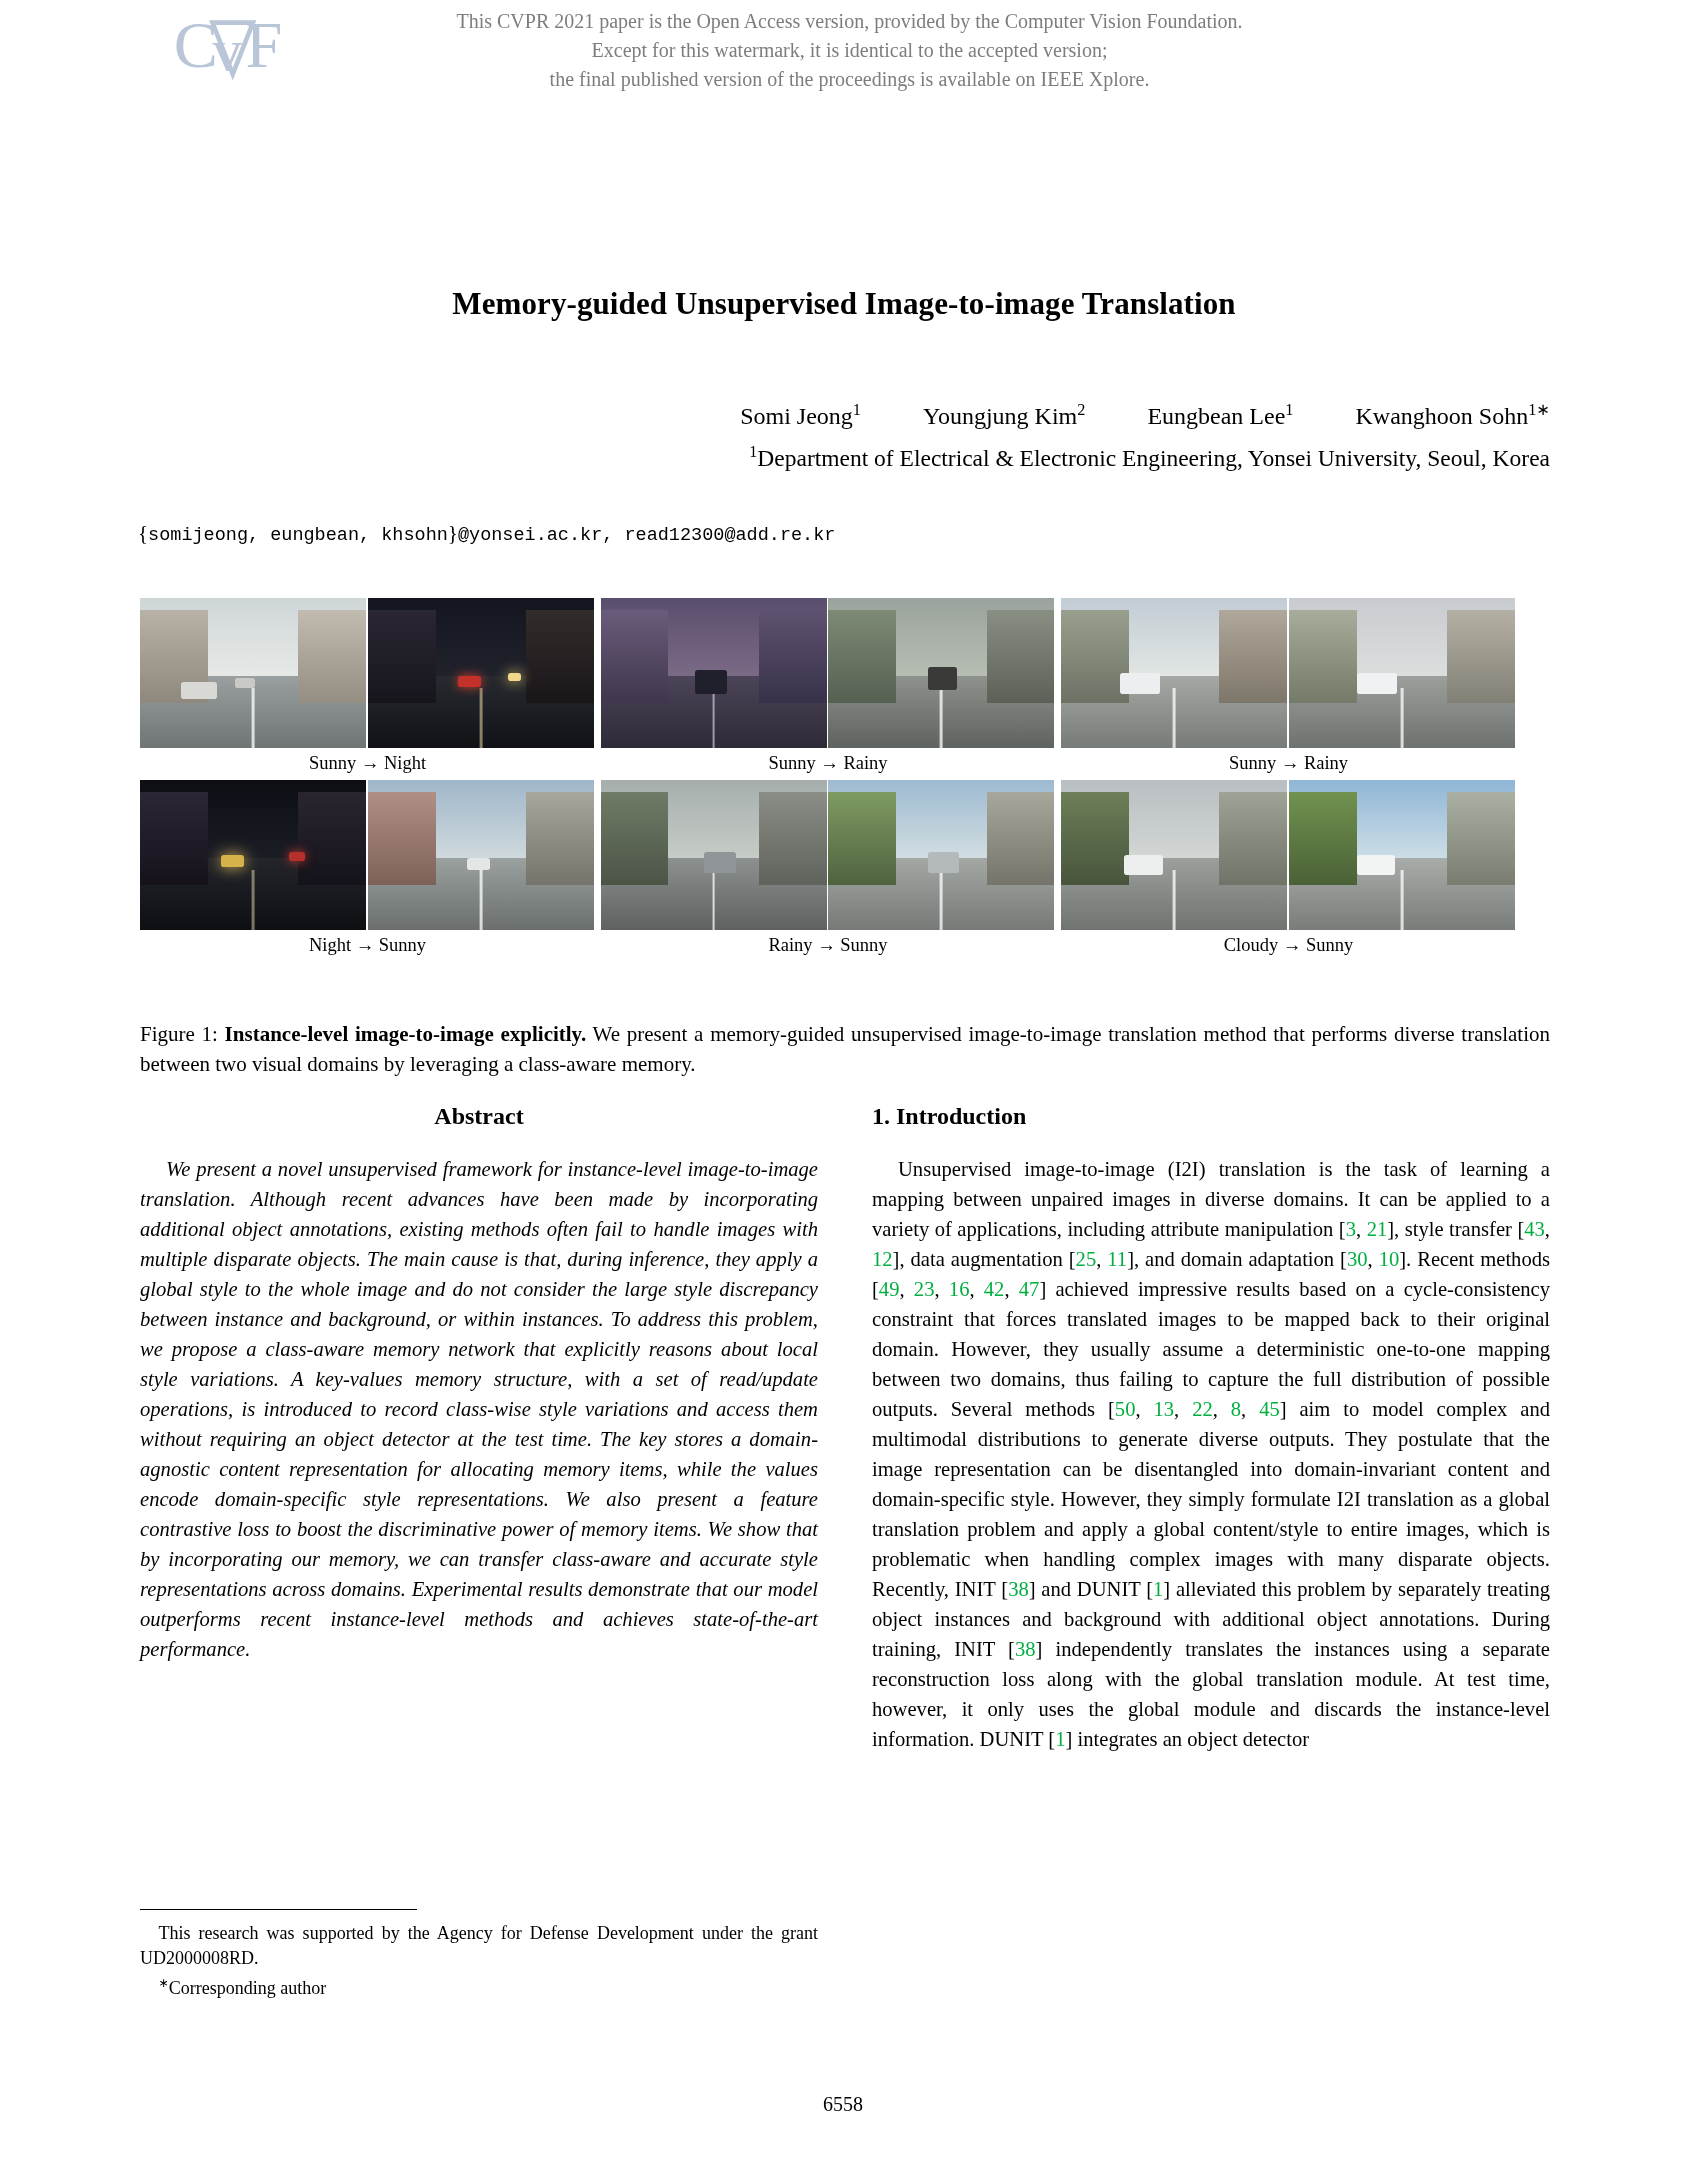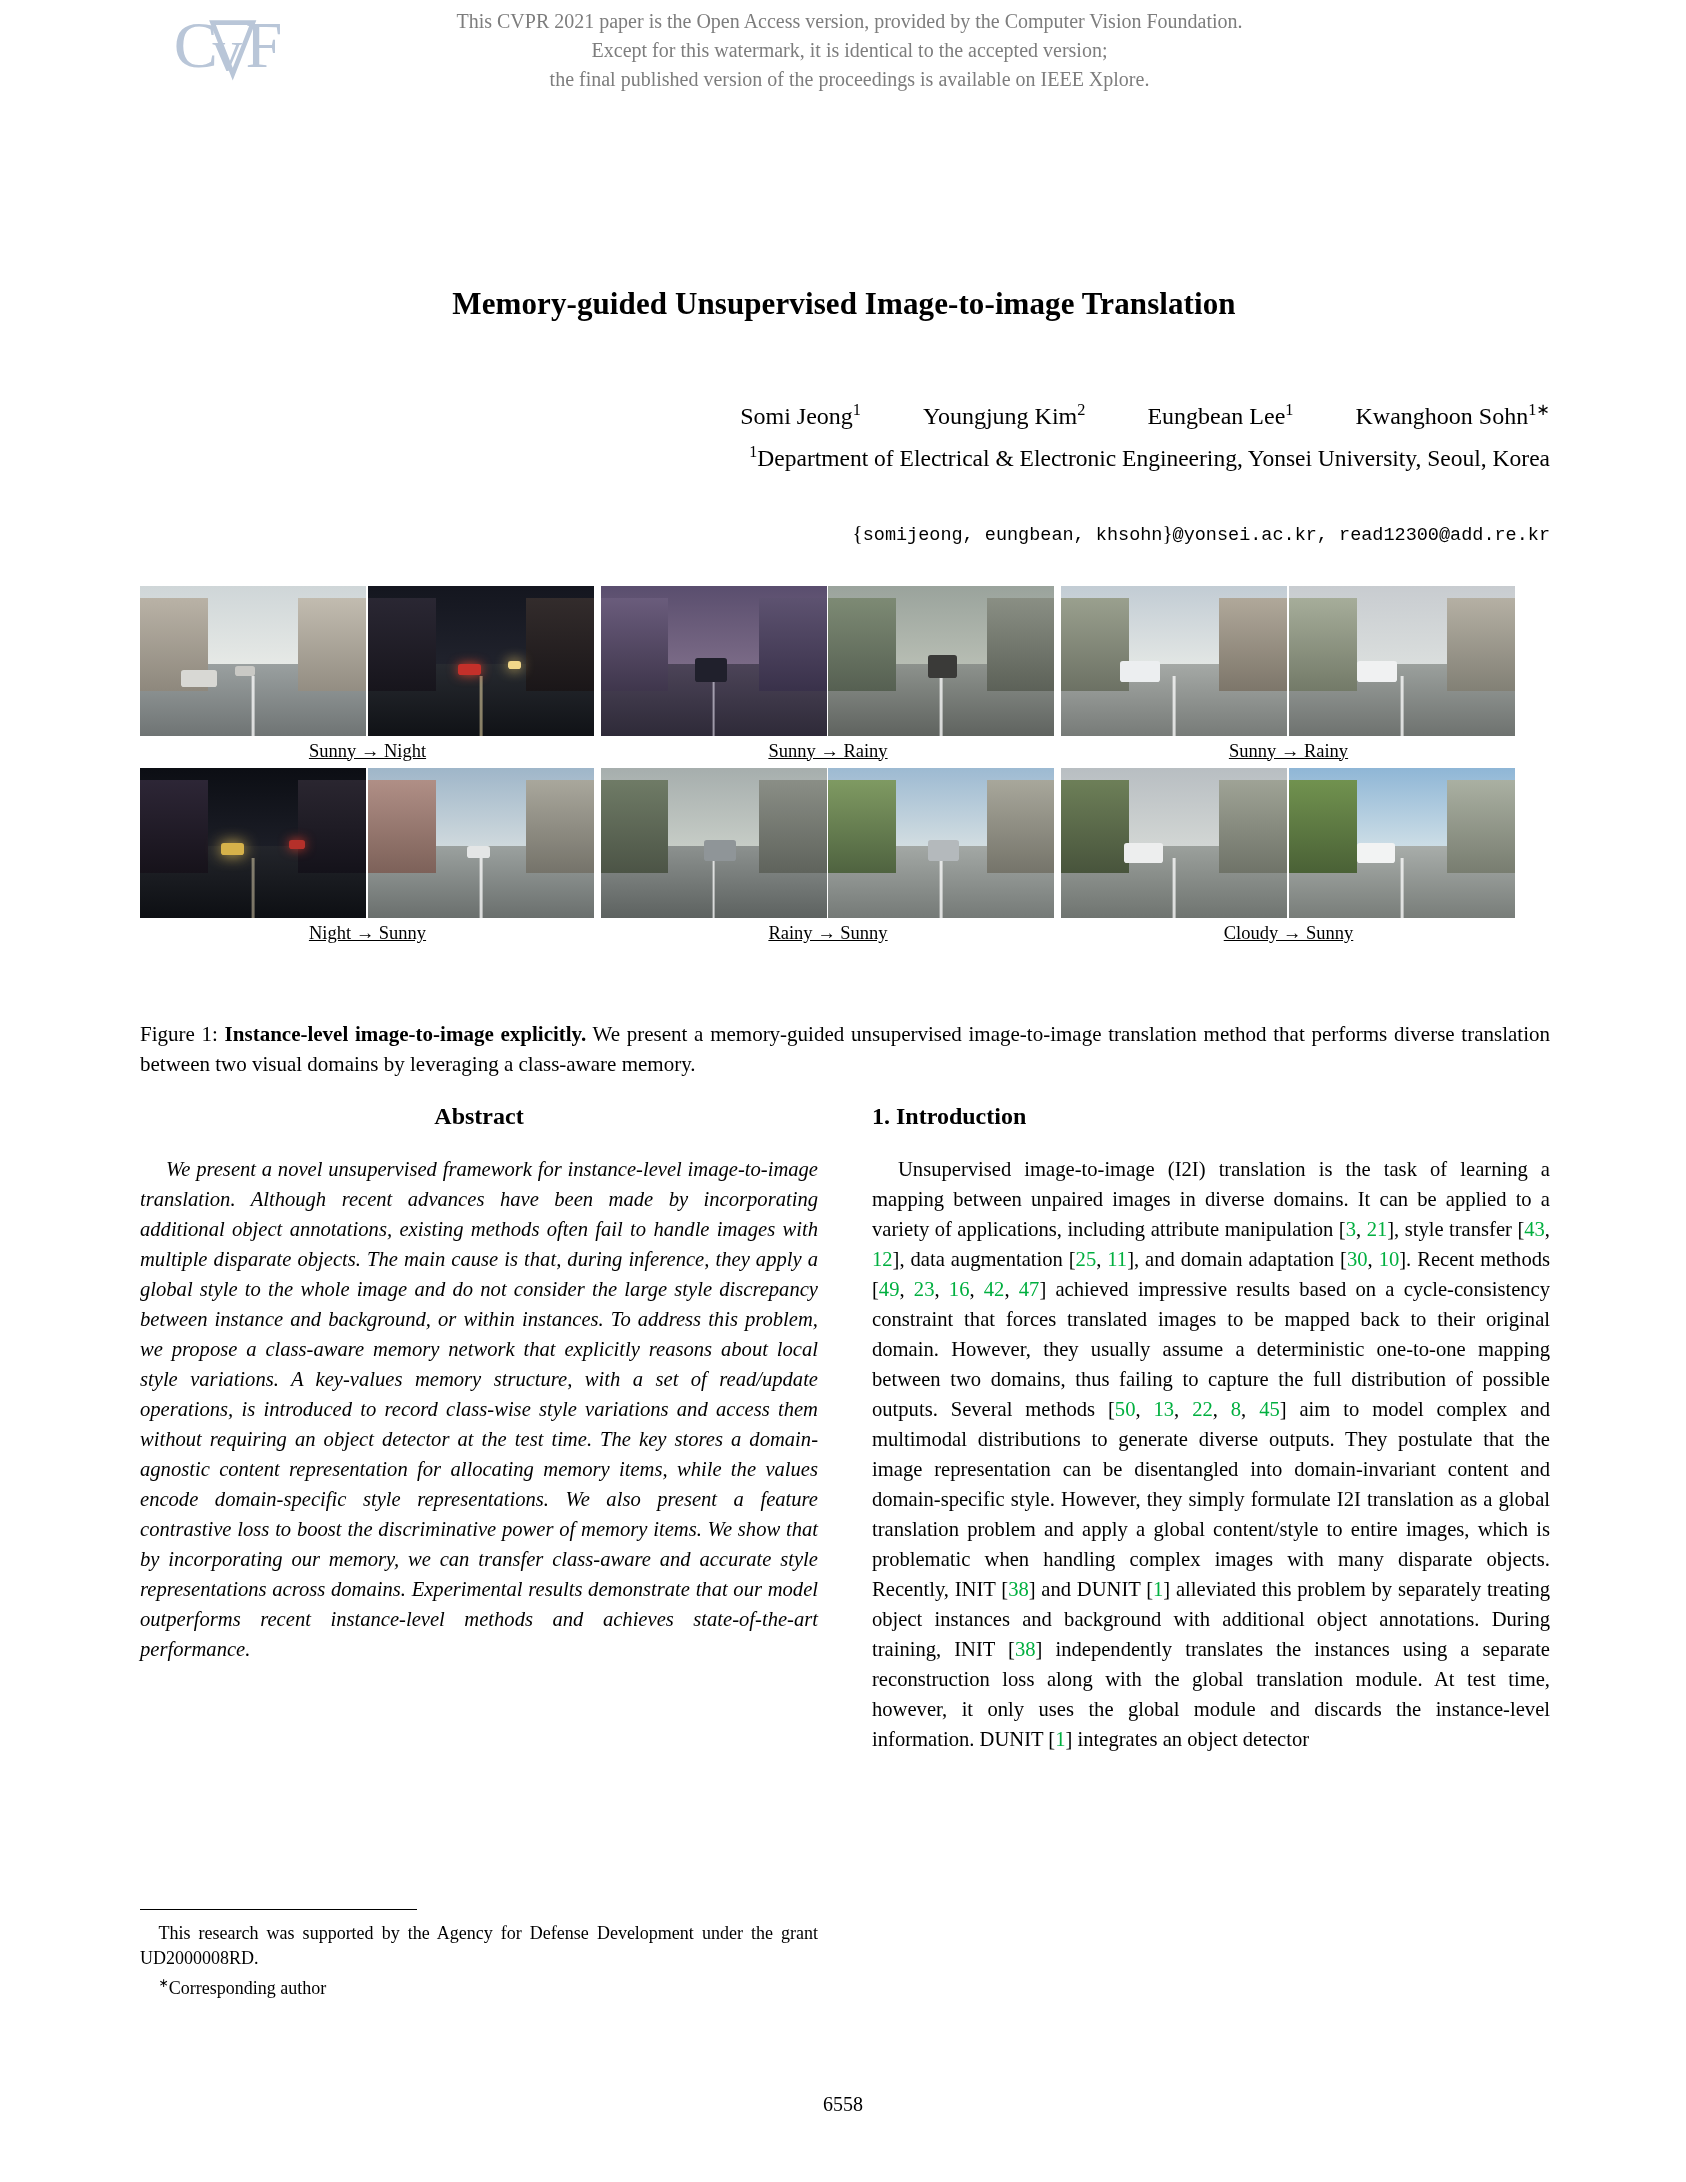--- a/index.html
+++ b/index.html
@@ -72,34 +72,33 @@
   .gap { display: inline-block; width: 50px; }
   .affil {
     font-size: 23.5px;
     line-height: 35px;
   }
   .emails {
     position: absolute;
     left: 138px;
     top: 521px;
     width: 1412px;
-    text-align: right;
+    text-align: left;
     font-family: "Liberation Mono", monospace;
     font-size: 18.5px;
   }
   .emails .brace { font-family: "Liberation Serif", serif; font-size: 21px; }
   sup { font-size: 0.68em; vertical-align: super; }
 
   
   .figure {
     position: absolute;
     left: 140px;
-    top: 586px;
+    top: 598px;
     width: 1407px;
-    text-decoration: underline;
   }
   .fig-row {
     display: flex;
     gap: 5.5px;
     height: 150px;
   }
   .fig-pair { display: flex; gap: 1.8px; width: 455px; }
   .fig-img {
     width: 226px;
     height: 150px;

